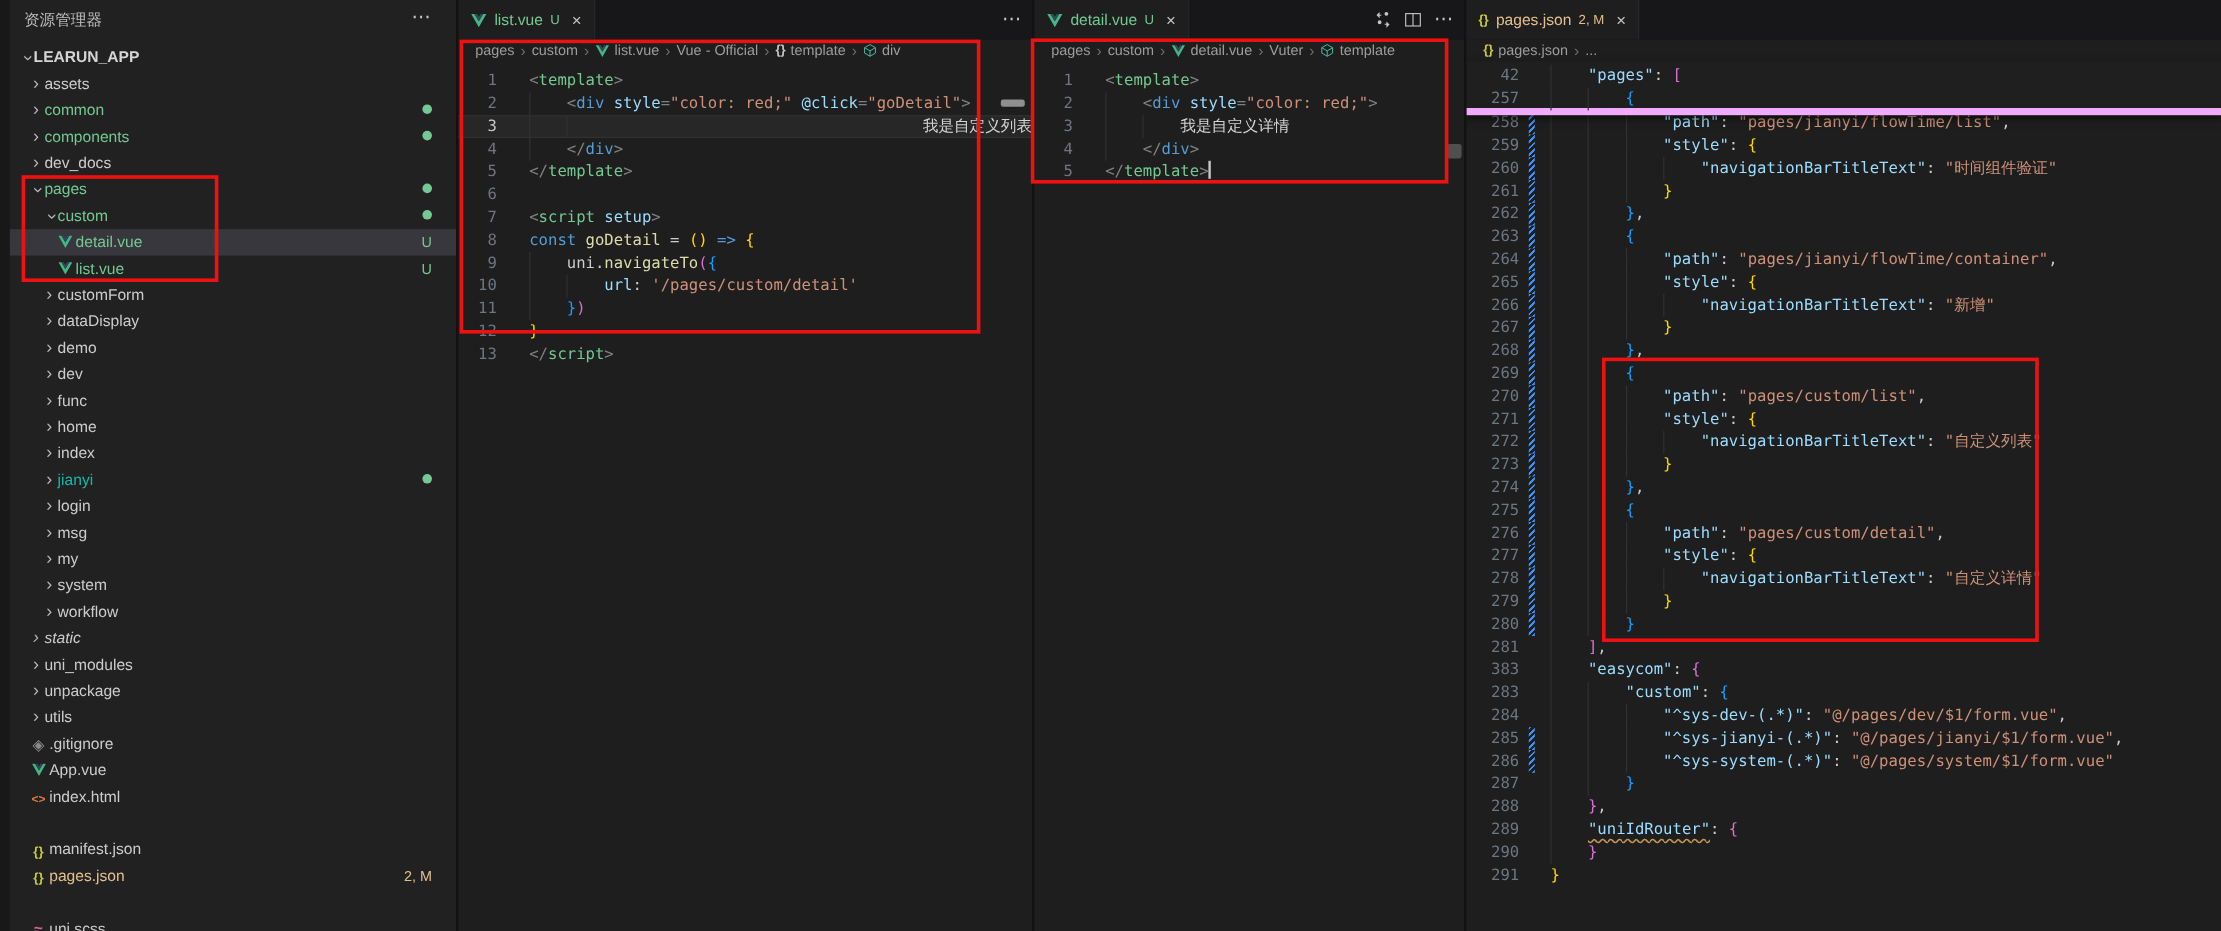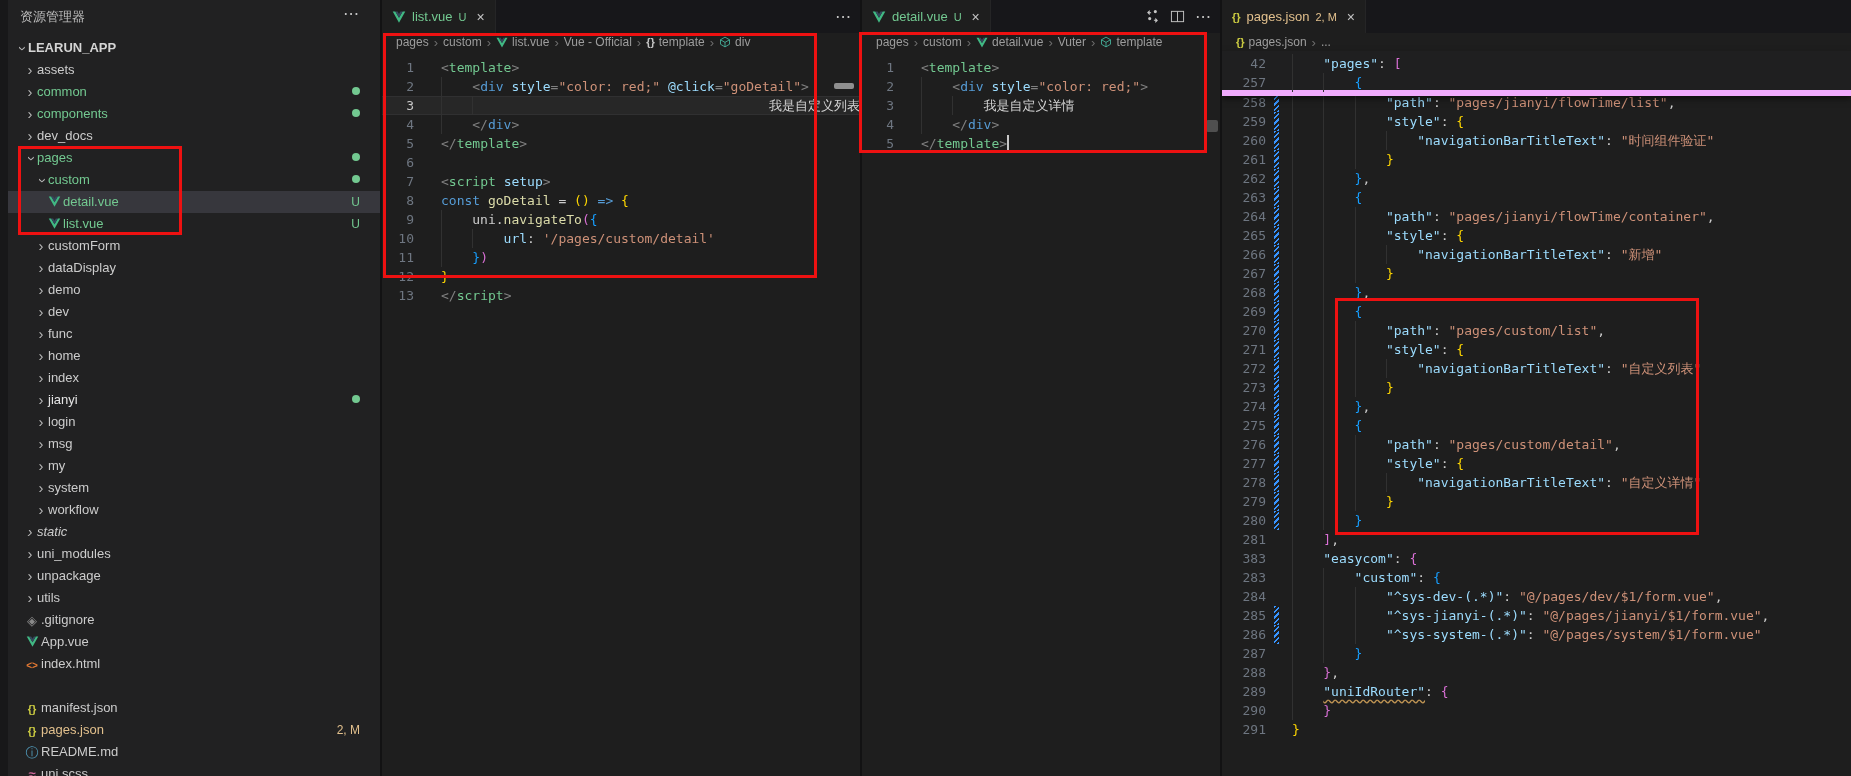--- a/index.html
+++ b/index.html
@@ -96,39 +96,38 @@
               <path d="M1 1h4.6L12 11.7 18.4 1H23L12 20.4z" fill="#41b883"></path>
               <path d="M5.6 1h3.8L12 5.3 14.6 1h3.8L12 11.7z" fill="#35495e"></path>
             </svg></span><span class="tlabel" style="color:#73c991;">list.vue</span><span class="badge">U</span></div>
         <div class="trow" style="top:205px;padding-left:26px;"><span class="chev">›</span><span class="tlabel" style="">customForm</span></div>
         <div class="trow" style="top:227px;padding-left:26px;"><span class="chev">›</span><span class="tlabel" style="">dataDisplay</span></div>
         <div class="trow" style="top:249px;padding-left:26px;"><span class="chev">›</span><span class="tlabel" style="">demo</span></div>
         <div class="trow" style="top:271px;padding-left:26px;"><span class="chev">›</span><span class="tlabel" style="">dev</span></div>
         <div class="trow" style="top:293px;padding-left:26px;"><span class="chev">›</span><span class="tlabel" style="">func</span></div>
         <div class="trow" style="top:315px;padding-left:26px;"><span class="chev">›</span><span class="tlabel" style="">home</span></div>
         <div class="trow" style="top:337px;padding-left:26px;"><span class="chev">›</span><span class="tlabel" style="">index</span></div>
-        <div class="trow" style="top:359px;padding-left:26px;"><span class="chev">›</span><span class="tlabel" style="color:#e5e5e5;">jianyi</span><span class="badge"><span class="dot"></span></span></div>
+        <div class="trow" style="top:359px;padding-left:26px;"><span class="chev">›</span><span class="tlabel" style="color:#14b8a6;">jianyi</span><span class="badge"><span class="dot"></span></span></div>
         <div class="trow" style="top:381px;padding-left:26px;"><span class="chev">›</span><span class="tlabel" style="">login</span></div>
         <div class="trow" style="top:403px;padding-left:26px;"><span class="chev">›</span><span class="tlabel" style="">msg</span></div>
         <div class="trow" style="top:425px;padding-left:26px;"><span class="chev">›</span><span class="tlabel" style="">my</span></div>
         <div class="trow" style="top:447px;padding-left:26px;"><span class="chev">›</span><span class="tlabel" style="">system</span></div>
         <div class="trow" style="top:469px;padding-left:26px;"><span class="chev">›</span><span class="tlabel" style="">workflow</span></div>
         <div class="trow" style="top:491px;padding-left:15px;font-style:italic;"><span class="chev">›</span><span class="tlabel" style="">static</span></div>
         <div class="trow" style="top:513px;padding-left:15px;"><span class="chev">›</span><span class="tlabel" style="">uni_modules</span></div>
         <div class="trow" style="top:535px;padding-left:15px;"><span class="chev">›</span><span class="tlabel" style="">unpackage</span></div>
         <div class="trow" style="top:557px;padding-left:15px;"><span class="chev">›</span><span class="tlabel" style="">utils</span></div>
         <div class="trow" style="top:579px;padding-left:15px;"><span class="ficon" style="color:#8a8a8a;font-size:13px;">◈</span><span class="tlabel" style="">.gitignore</span></div>
         <div class="trow" style="top:601px;padding-left:15px;"><span class="ficon" style=""><svg width="13" height="11" viewBox="0 0 24 21">
               <path d="M1 1h4.6L12 11.7 18.4 1H23L12 20.4z" fill="#41b883"></path>
               <path d="M5.6 1h3.8L12 5.3 14.6 1h3.8L12 11.7z" fill="#35495e"></path>
             </svg></span><span class="tlabel" style="">App.vue</span></div>
         <div class="trow" style="top:623px;padding-left:15px;"><span class="ficon" style="color:#e37933;font-weight:bold;font-size:10px;">&lt;&gt;</span><span class="tlabel" style="">index.html</span></div>
         <div class="trow" style="top:667px;padding-left:15px;"><span class="ficon" style="color:#cbcb41;font-weight:bold;font-size:11px;">{}</span><span class="tlabel" style="">manifest.json</span></div>
         <div class="trow" style="top:689px;padding-left:15px;"><span class="ficon" style="color:#cbcb41;font-weight:bold;font-size:11px;">{}</span><span class="tlabel" style="color:#e2c08d;">pages.json</span><span class="badge ymod">2, M</span></div>
-        <div class="trow" style="top:711px;padding-left:15px;"><span class="ficon" style="color:#519aba;font-size:13px;">ⓘ</span><span class="tlabel" style="">README.md</span></div>
         <div class="trow" style="top:733px;padding-left:15px;"><span class="ficon" style="color:#cd6799;font-weight:bold;font-size:13px;">≈</span><span class="tlabel" style="">uni.scss</span></div>
       </div>
   </div>
 
   <div class="group" id="g0" style="left:382px;width:478px;">
       <div class="tabbar">
         <div class="tab">
           <span class="cicon">
             <svg width="14" height="12" viewBox="0 0 24 21">
               <path d="M1 1h4.6L12 11.7 18.4 1H23L12 20.4z" fill="#41b883"></path>

